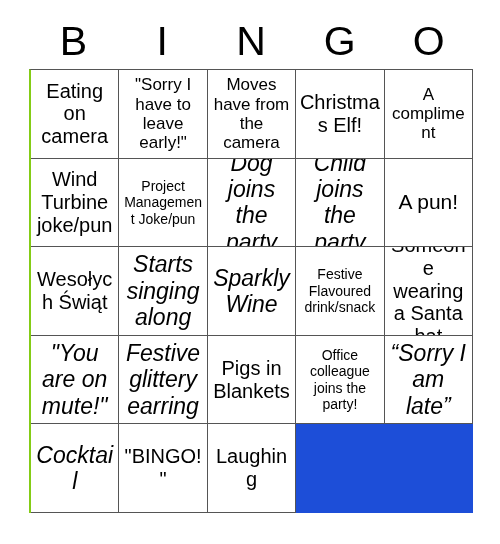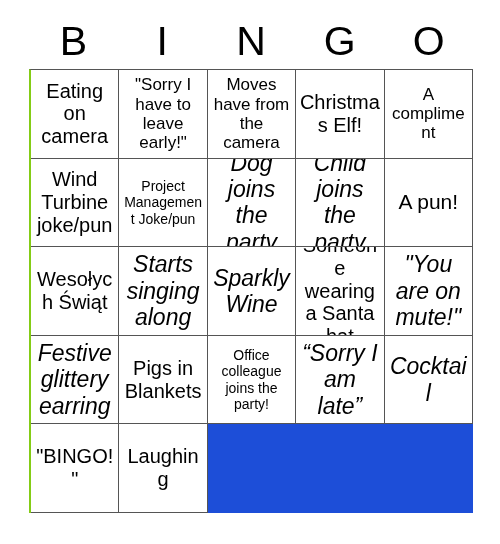--- a/index.html
+++ b/index.html
@@ -135,20 +135,23 @@
       </div>
       <div class="cell fs-lg">
         <span class="cell-text">Wesołych Świąt</span>
       </div>
       <div class="cell fs-xl">
         <span class="cell-text">Starts singing along</span>
       </div>
       <div class="cell fs-xl">
         <span class="cell-text">Sparkly Wine</span>
       </div>
+      <div class="cell fs-sm">
+        <span class="cell-text">Festive Flavoured drink/snack</span>
+      </div>
       <div class="cell fs-lg">
         <span class="cell-text">Someone wearing a Santa hat</span>
       </div>
       <div class="cell fs-xl">
         <span class="cell-text">"You are on mute!"</span>
       </div>
       <div class="cell fs-xl">
         <span class="cell-text">Festive glittery earring</span>
       </div>
       <div class="cell fs-lg">

